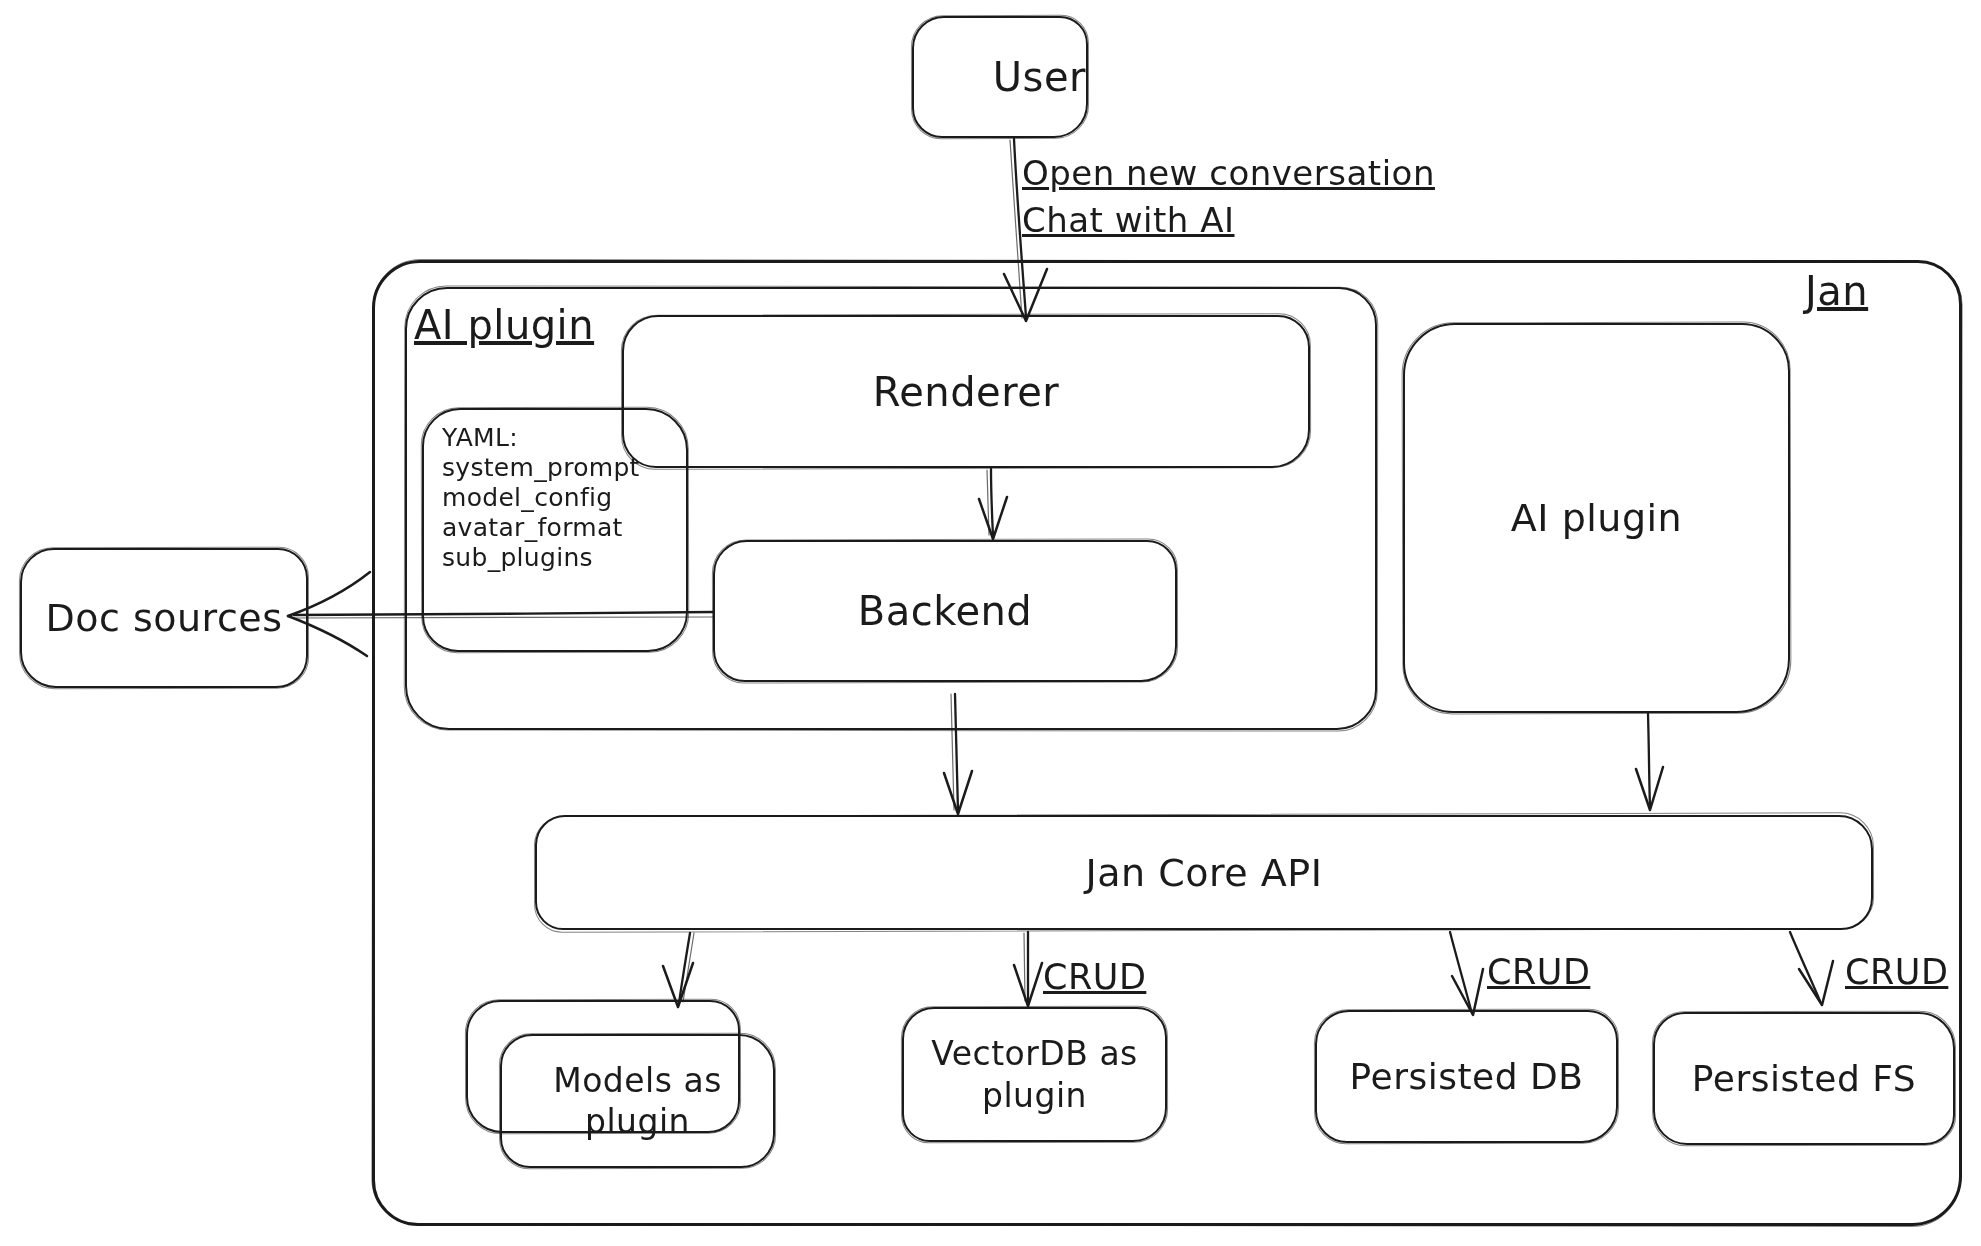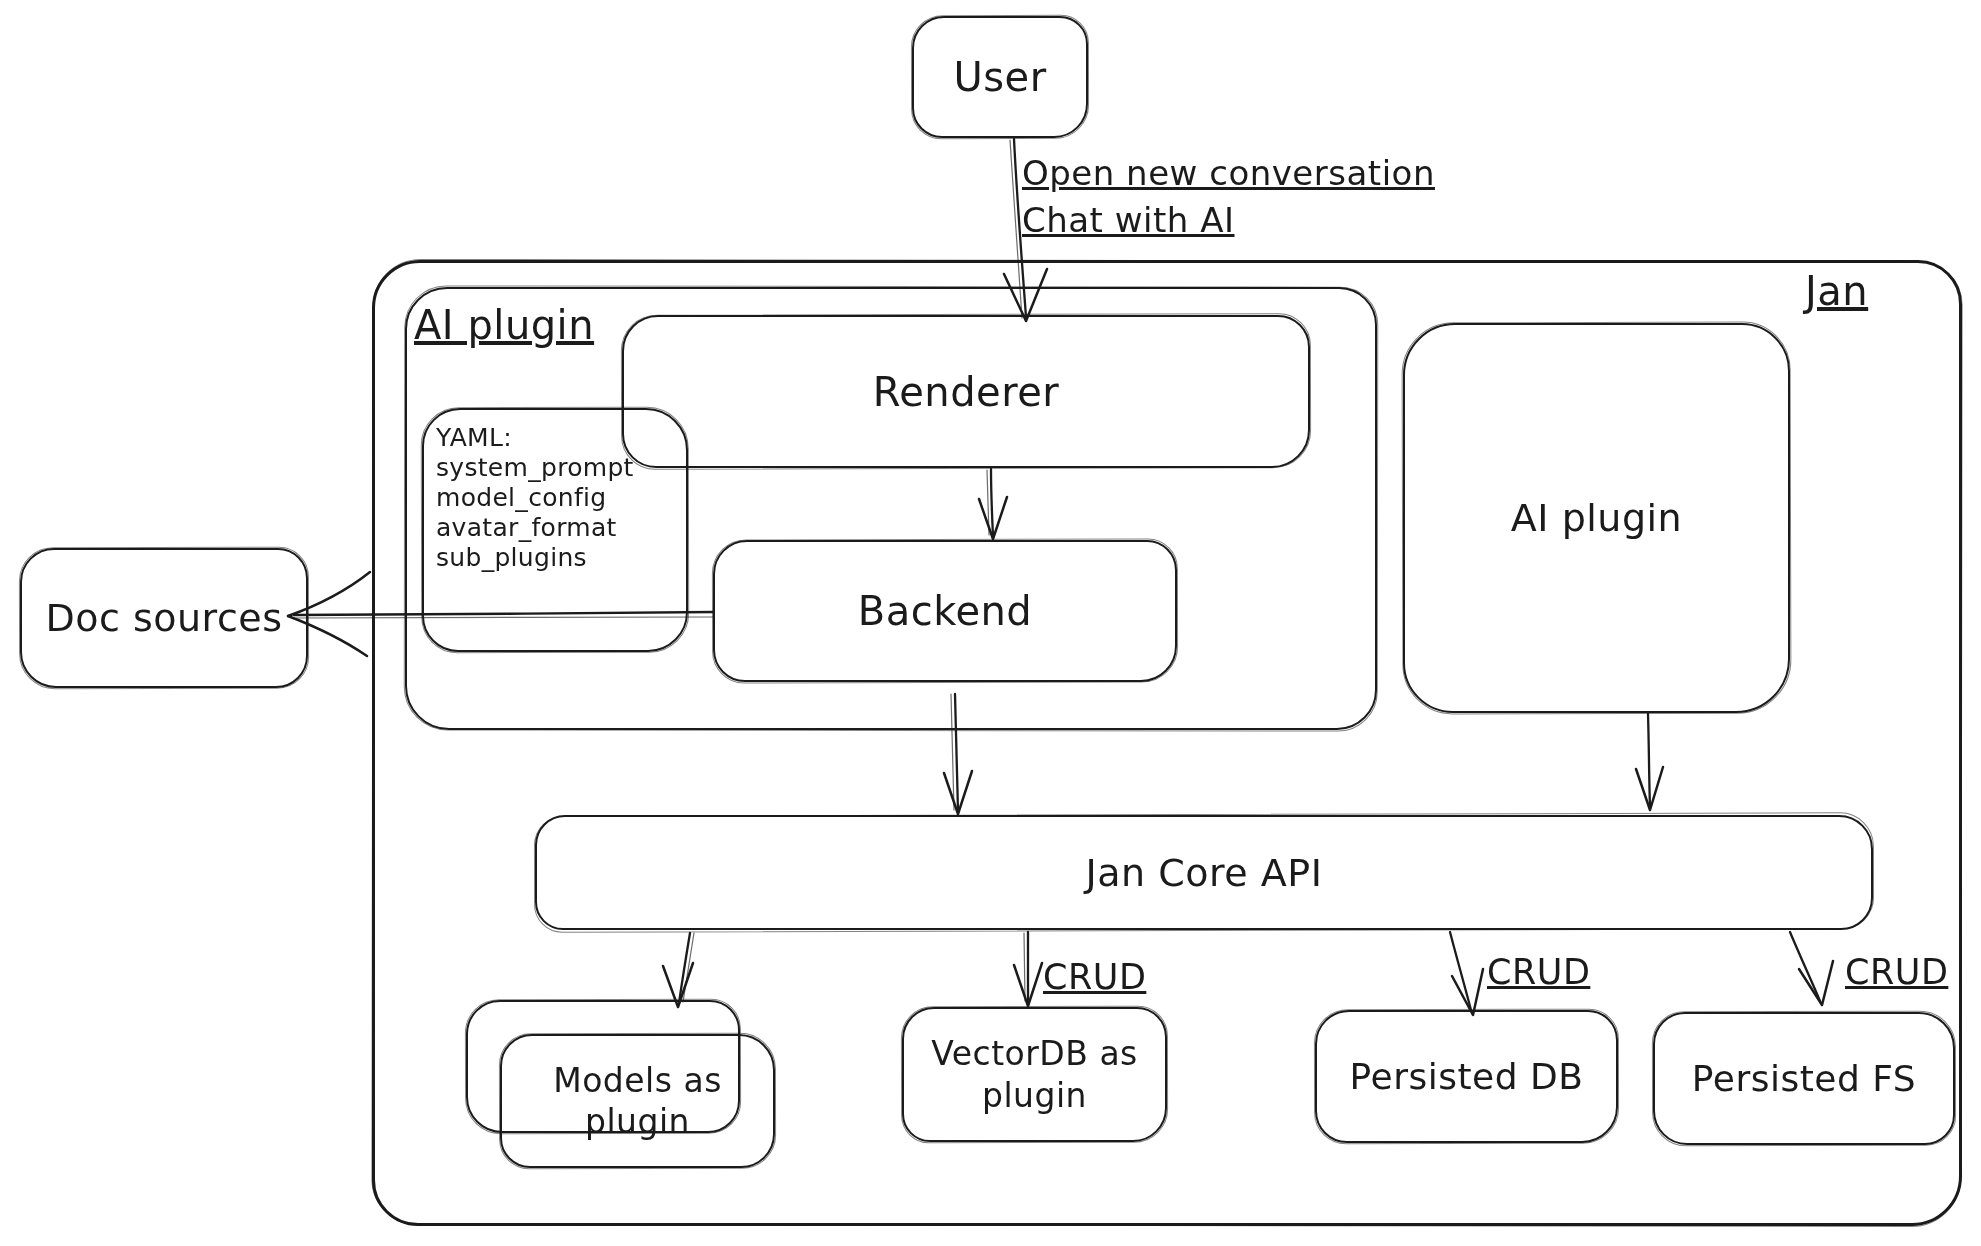--- a/index.html
+++ b/index.html
@@ -52,26 +52,26 @@
     fill: none;
     stroke: #1b1b1b;
     stroke-linecap: round;
     stroke-linejoin: round;
   }
   .edges .line  { stroke-width: 2.3px; }
   .edges .line2 { stroke-width: 1.2px; opacity: 0.65; }
   .edges .head  { stroke-width: 2.5px; }
 
   
-  #user          { left: 912px;  top: 16px;   width: 176px;  height: 122px; font-size: 40px; border-radius: 32px 28px 34px 30px; }
+  #user          { left: 912px;  top: 16px;   width: 176px;  height: 122px; font-size: 40px; border-radius: 32px 28px 34px 30px; justify-content: flex-end; }
   #jan           { left: 372px;  top: 260px;  width: 1590px; height: 966px; border-radius: 48px 44px 50px 46px; border-width: 3px; }
   #ai-plugin-c   { left: 405px;  top: 287px;  width: 972px;  height: 443px; border-radius: 42px 38px 40px 44px; }
   #renderer      { left: 622px;  top: 315px;  width: 688px;  height: 153px; font-size: 40px; border-radius: 36px 32px 38px 34px; }
   #yaml-note     { left: 422px;  top: 408px;  width: 266px;  height: 244px; border-radius: 38px 42px 40px 36px;
-                   display: block; text-align: left; font-size: 25px; line-height: 30px; padding: 13px 10px 10px 12px; letter-spacing: 0.3px; }
+                   display: block; text-align: left; font-size: 25px; line-height: 30px; padding: 13px 10px 10px 18px; letter-spacing: 0.3px; }
   #backend       { left: 713px;  top: 540px;  width: 464px;  height: 142px; font-size: 40px; border-radius: 34px 30px 36px 32px; }
   #ai-plugin-r   { left: 1403px; top: 323px;  width: 387px;  height: 390px; font-size: 38px; border-radius: 52px 48px 54px 50px; }
   #doc-sources   { left: 20px;   top: 548px;  width: 288px;  height: 140px; font-size: 38px; border-radius: 34px 30px 32px 36px; }
   #jan-core-api  { left: 535px;  top: 815px;  width: 1338px; height: 115px; font-size: 38px; border-radius: 30px 34px 32px 28px; }
   #models-back   { left: 466px;  top: 1000px; width: 274px;  height: 133px; border-radius: 34px 30px 32px 36px; }
   #models-front  { left: 500px;  top: 1034px; width: 275px;  height: 134px; font-size: 33px; border-radius: 32px 36px 34px 30px; line-height: 1.25; }
   #vectordb      { left: 902px;  top: 1007px; width: 265px;  height: 135px; font-size: 33px; border-radius: 32px 30px 34px 28px; line-height: 1.25; padding: 8px 8px; }
   #persisted-db  { left: 1315px; top: 1010px; width: 303px;  height: 133px; font-size: 36px; border-radius: 34px 30px 36px 32px; text-align: right; }
   #persisted-fs  { left: 1653px; top: 1012px; width: 302px;  height: 133px; font-size: 36px; border-radius: 32px 36px 30px 34px; }
 

